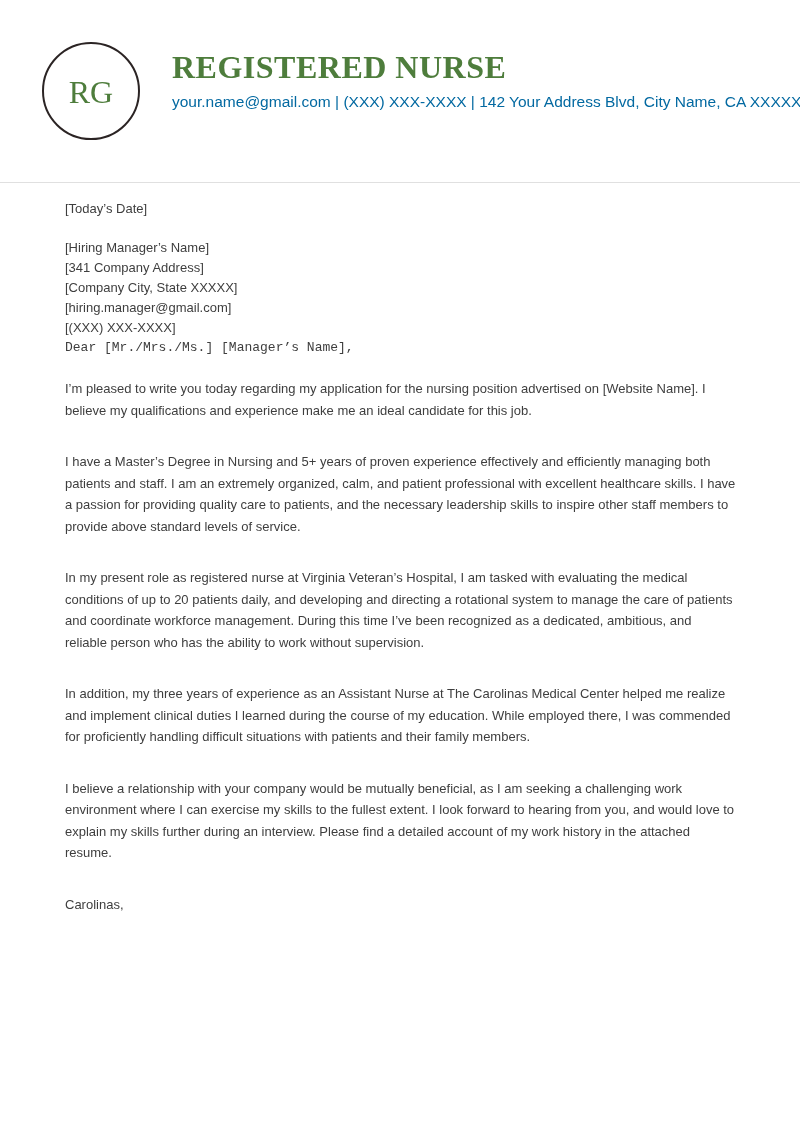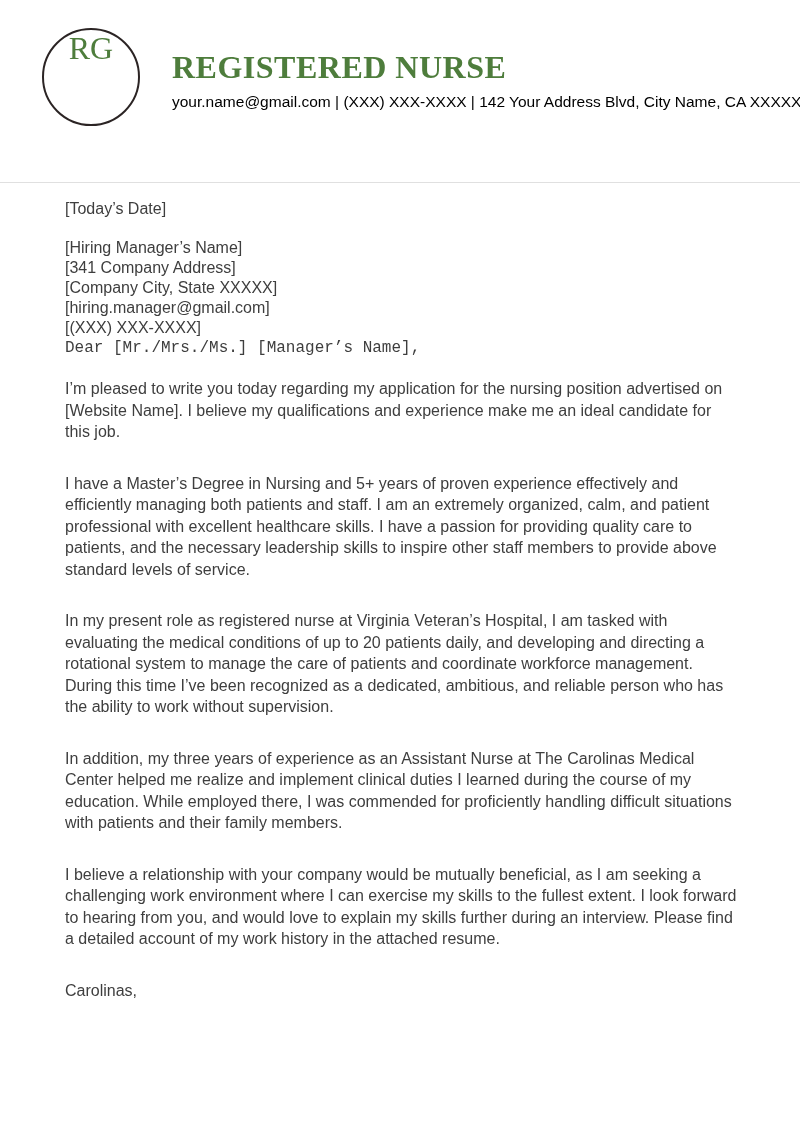--- a/index.html
+++ b/index.html
@@ -17,26 +17,27 @@
   }
   
   .letterhead {
     position: relative;
     height: 183px;
     border-bottom: 1px solid #e0e0e0;
   }
   .logo-circle {
     position: absolute;
     left: 42px;
-    top: 28px;
+    top: 42px;
     width: 98px;
     height: 98px;
     border: 2px solid #2b2424;
     border-radius: 50%;
     display: flex;
+    align-items: center;
     justify-content: center;
   }
   .logo-initials {
     font-family: "Liberation Serif", "DejaVu Serif", serif;
     font-size: 32px;
     color: #4e7d3c;
     line-height: 1;
     padding-top: 2px;
   }
   .head-text {
@@ -50,28 +51,28 @@
     font-weight: bold;
     font-size: 32px;
     line-height: 1.1;
     color: #4e7d3c;
     letter-spacing: 0.5px;
     white-space: nowrap;
   }
   .contact-line {
     margin-top: 8px;
     font-size: 15.5px;
-    color: #000000;
+    color: #0369a1;
     white-space: nowrap;
   }
   
   .letter {
     padding: 16px 63px 0 65px;
     color: #3e3e3e;
-    font-size: 16px;
+    font-size: 13px;
   }
   .date-line {
     line-height: 20px;
     margin-bottom: 19px;
   }
   .recipient-block {
     line-height: 20px;
   }
   .salutation {
     line-height: 20px;

